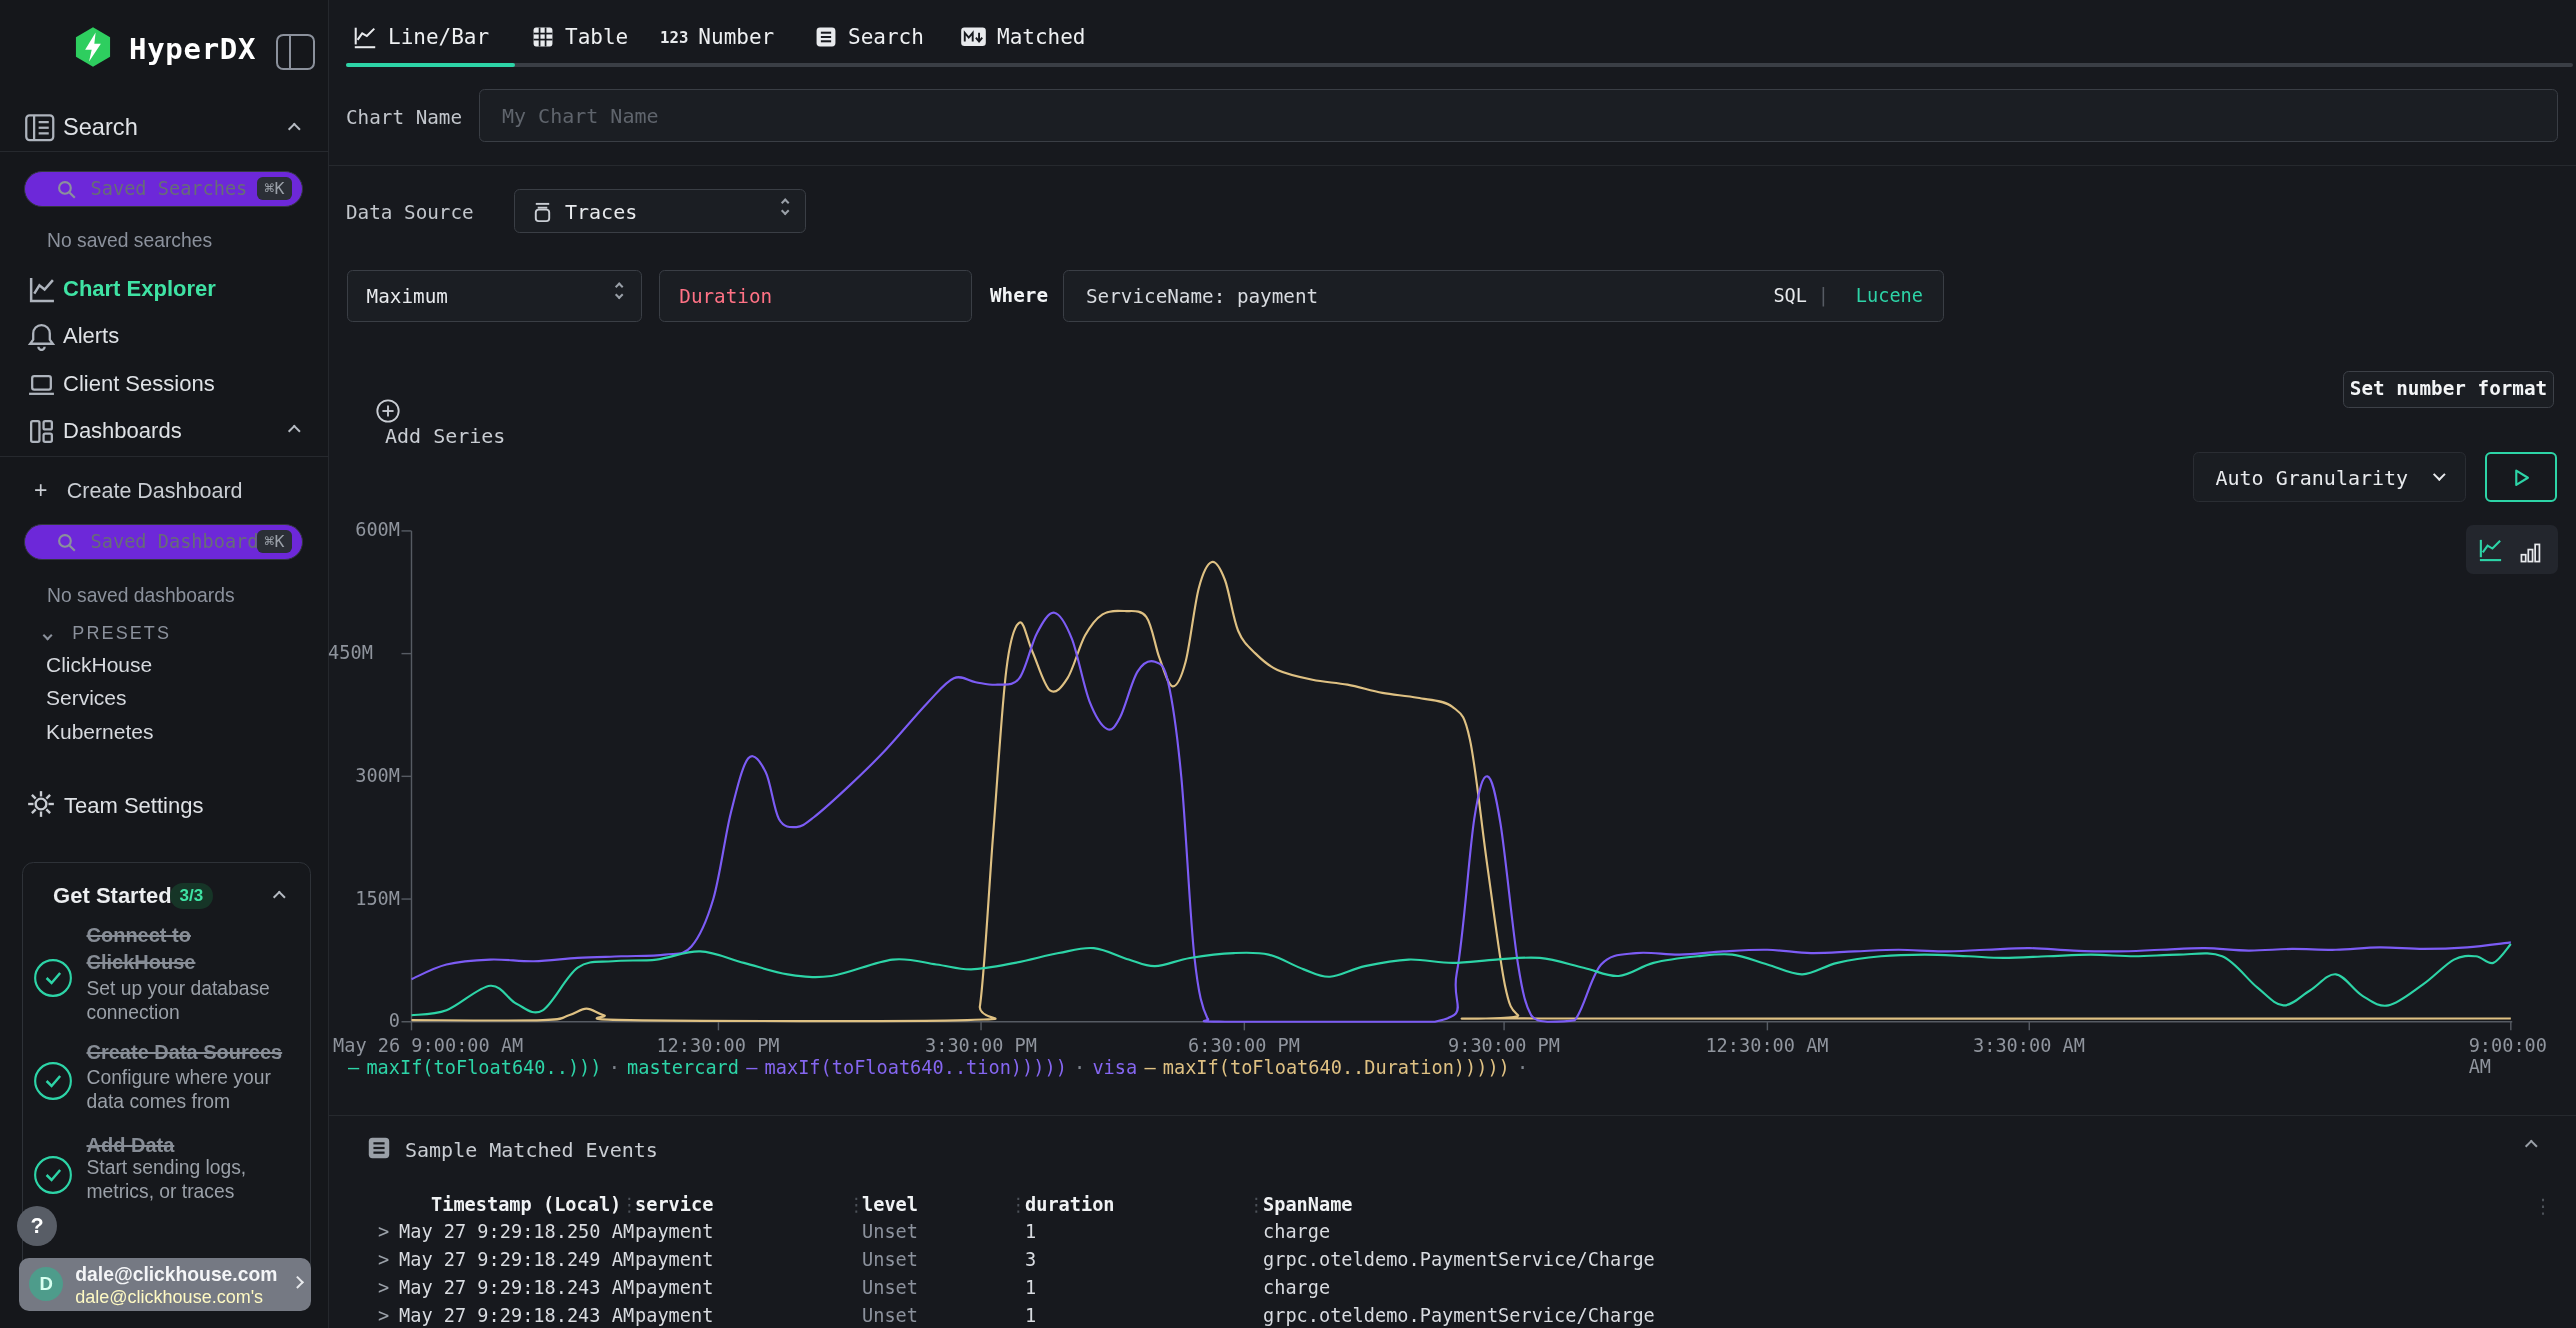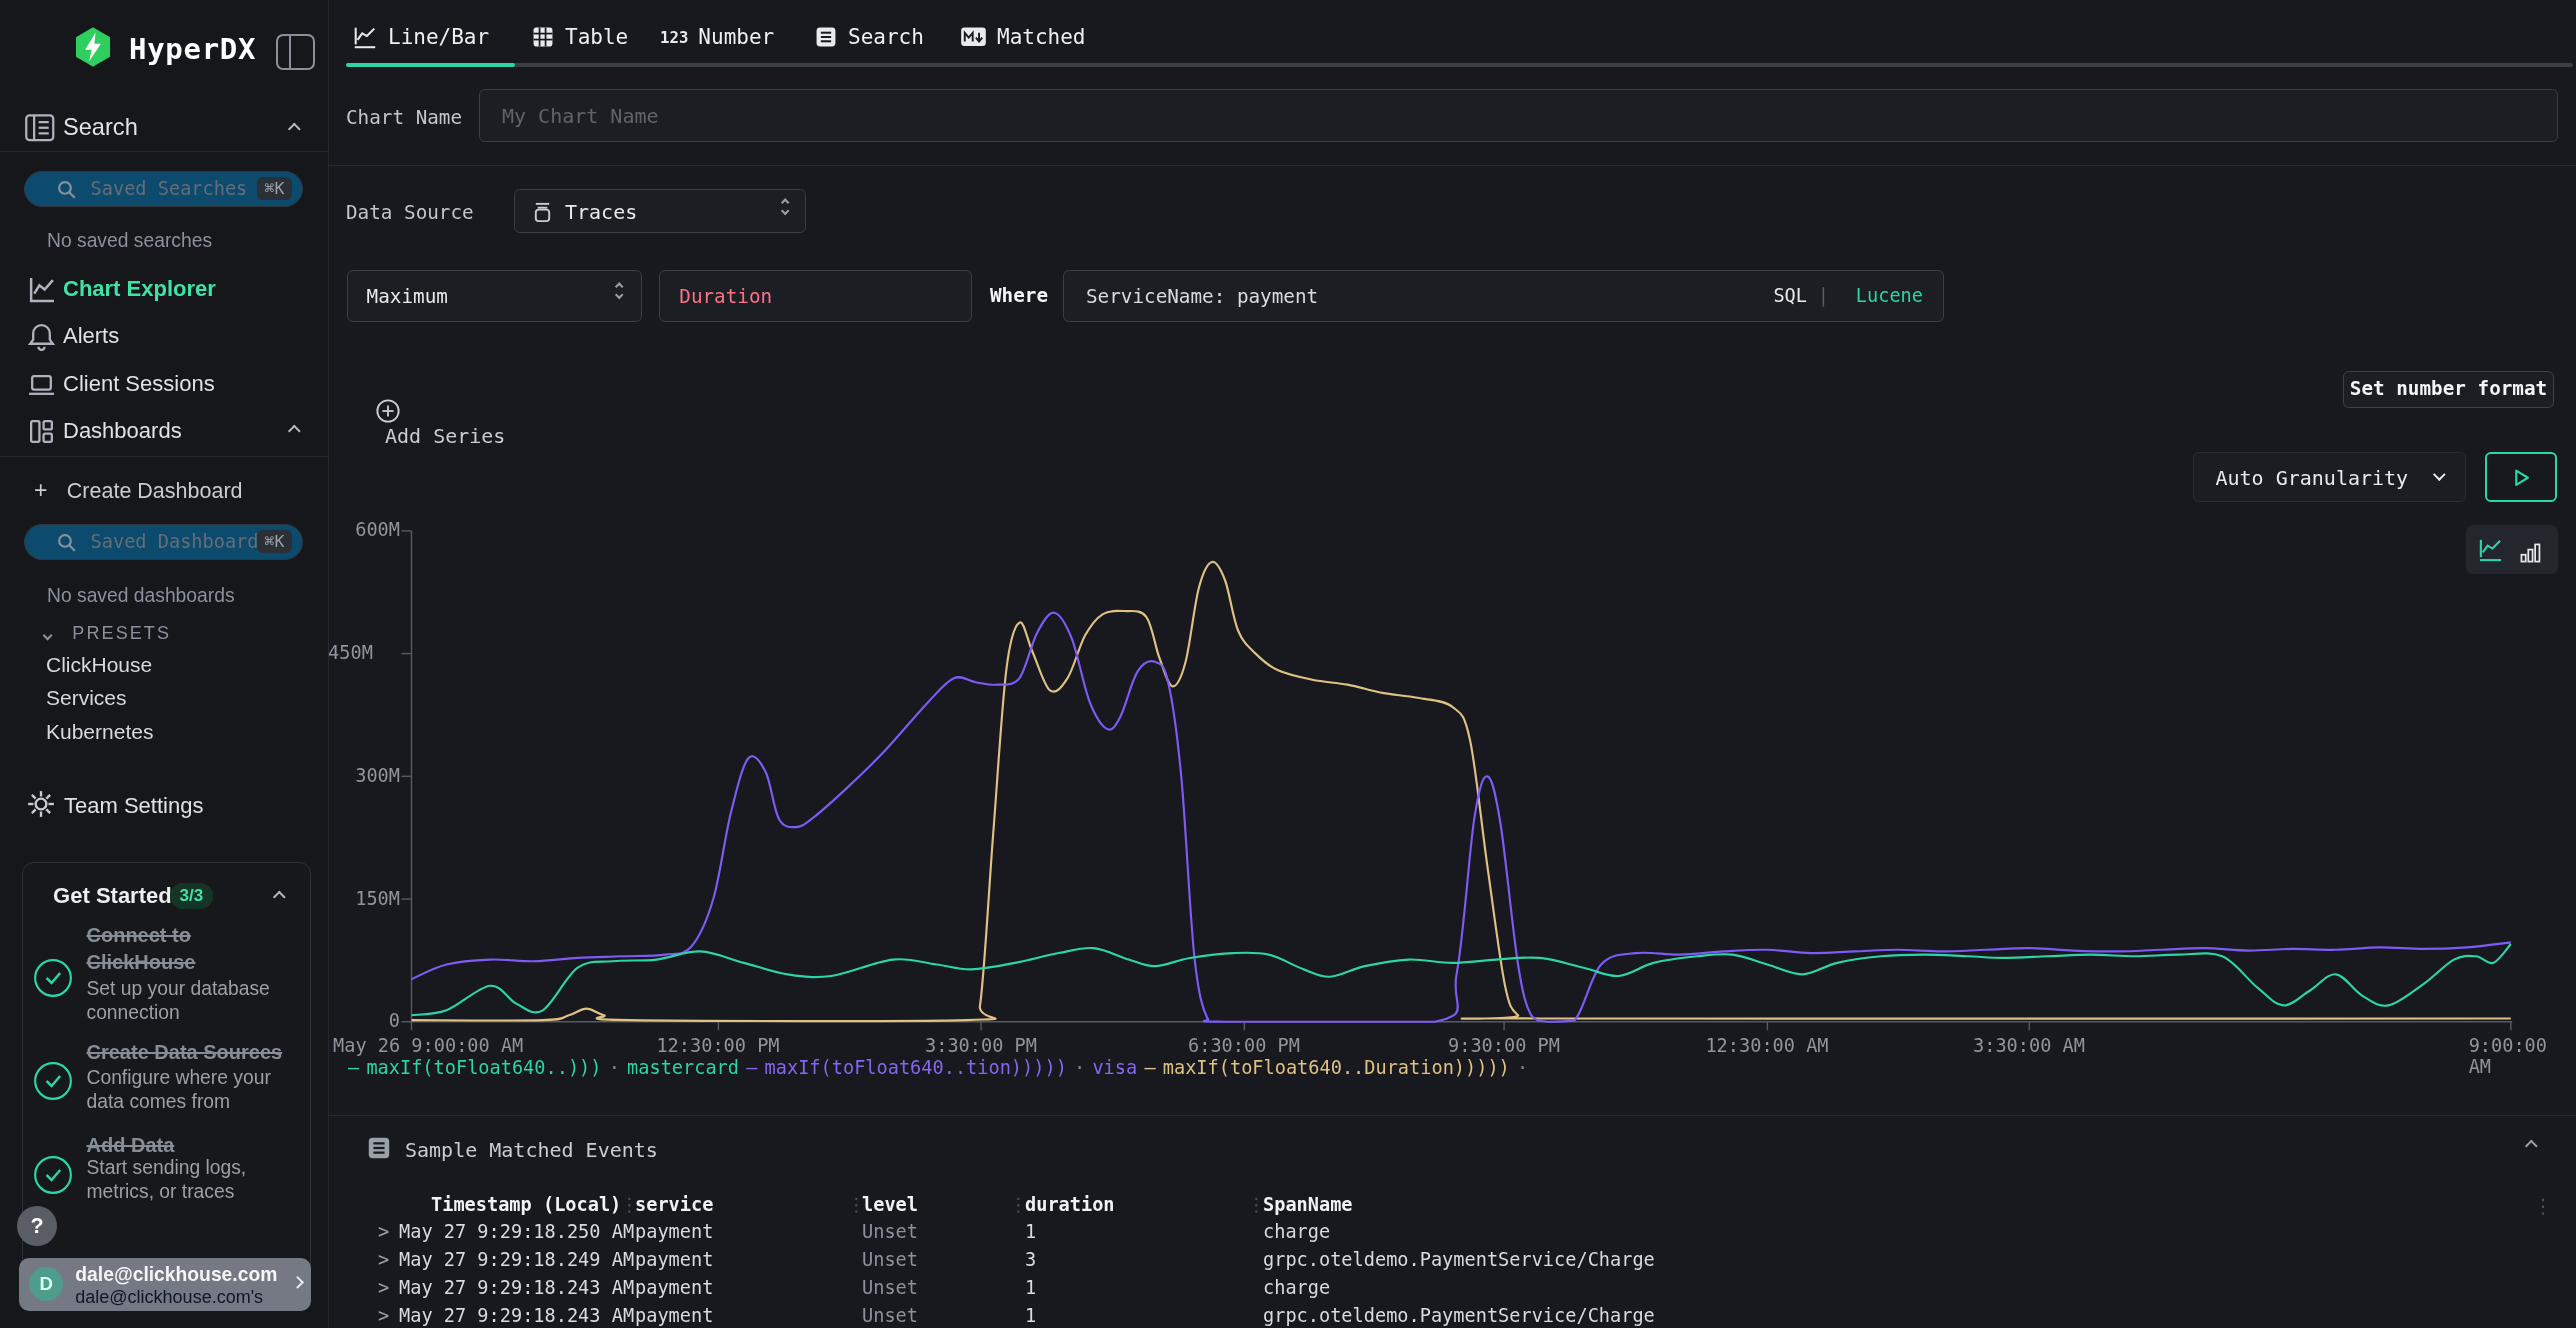--- a/index.html
+++ b/index.html
@@ -10,21 +10,21 @@
   .sans{font-family:"Liberation Sans","DejaVu Sans",sans-serif;}
 
   
   .sidebar{position:absolute;left:0;top:0;width:329px;height:1328px;background:#15171b;border-right:1.4px solid #25282d;}
   .hexlogo{position:absolute;left:72px;top:26px;width:42px;height:42px;}
   .brand{position:absolute;left:129px;top:31.5px;font-size:29px;font-weight:bold;color:#ffffff;letter-spacing:0.7px;}
   .collapse-btn{position:absolute;left:276px;top:34px;width:39px;height:36px;border:2.1px solid #8b919c;border-radius:7.2px;}
   .collapse-btn:before{content:"";position:absolute;left:11.4px;top:0;bottom:0;width:2.1px;background:#8b919c;}
   .sect-head{position:absolute;left:63px;font-size:23.6px;color:#dfe2e6;}
   .divider{position:absolute;left:0;width:329px;height:1.4px;background:#26292e;}
-  .pill{position:absolute;left:23.6px;width:279px;height:36px;background:#0c4a6e;border:1.4px solid #33373d;border-radius:18.6px;}
+  .pill{position:absolute;left:23.6px;width:279px;height:36px;background:#6d28d9;border:1.4px solid #33373d;border-radius:18.6px;}
   .pill input{position:absolute;left:64px;top:2.9px;width:179px;height:27px;background:transparent;border:0;outline:0;
       color:#b9bec6;font-family:"DejaVu Sans Mono",monospace;font-size:18.6px;}
   .pill input::placeholder{color:#676d76;}
   .kbd{position:absolute;right:10px;top:5px;background:#2b2f36;border-radius:5.7px;color:#9aa0a8;font-size:16.5px;padding:2.1px 7.2px;}
   .muted{color:#8b919c;}
   .navitem{position:absolute;left:0;width:329px;height:40px;}
   .navitem .lbl{position:absolute;left:63px;top:7.2px;font-size:22px;color:#dfe2e6;font-family:"Liberation Sans",sans-serif;}
   .navitem.active .lbl{color:#3fe3a4;font-weight:bold;}
   .nicon{position:absolute;left:27px;top:5.7px;width:29px;height:29px;}
   .caret{display:inline-block;width:8.6px;height:8.6px;border-right:2.1px solid currentColor;border-bottom:2.1px solid currentColor;}
@@ -40,21 +40,21 @@
       font-family:"Liberation Sans",sans-serif;white-space:pre-line;line-height:27px;}
   .gs-item-desc{position:absolute;left:64px;font-size:19.3px;color:#9aa0a8;font-family:"Liberation Sans",sans-serif;
       white-space:pre-line;line-height:24px;}
   .gs-check{position:absolute;left:10px;width:40px;height:40px;}
   .helpbtn{position:absolute;left:17px;top:1206px;width:40px;height:40px;border-radius:50%;background:#585d66;
       color:#fff;font-size:21.5px;font-weight:bold;text-align:center;line-height:40px;font-family:"Liberation Sans",sans-serif;z-index:3;}
   .userchip{position:absolute;left:19.3px;top:1258px;width:292px;height:53px;border-radius:10px;background:#757983;z-index:3;}
   .avatar{position:absolute;left:10px;top:9.3px;width:34px;height:34px;border-radius:50%;background:#4e9c8b;color:#d7fff0;
       font-size:18.6px;font-weight:bold;text-align:center;line-height:34px;font-family:"Liberation Sans",sans-serif;}
   .uemail{position:absolute;left:56px;top:5.7px;font-size:19.3px;font-weight:bold;color:#f4f5f7;font-family:"Liberation Sans",sans-serif;}
-  .usub{position:absolute;left:56px;top:29px;font-size:18px;color:#0f172a;font-family:"Liberation Sans",sans-serif;}
+  .usub{position:absolute;left:56px;top:29px;font-size:18px;color:#fef9c3;font-family:"Liberation Sans",sans-serif;}
 
   
   .tab{position:absolute;top:15.7px;height:43px;display:flex;align-items:center;gap:10px;color:#eef0f2;font-size:21px;}
   .tabbar-line{position:absolute;left:346px;top:63px;width:2227px;height:4.3px;background:#3a3e45;border-radius:2.1px;}
   .tabbar-active{position:absolute;left:346px;top:63px;width:169px;height:4.3px;background:#2dd4a7;border-radius:2.1px;}
   .flabel{position:absolute;font-size:19.3px;color:#c2c6cc;}
   .inputbox{position:absolute;background:#1b1e23;border:1.4px solid #3a3e45;border-radius:5.7px;}
   .inputbox input{position:absolute;left:20px;top:0;height:100%;width:80%;background:transparent;border:0;outline:0;
       color:#d8dbe0;font-family:"DejaVu Sans Mono",monospace;font-size:20px;}
   .inputbox input::placeholder{color:#5f646c;}

